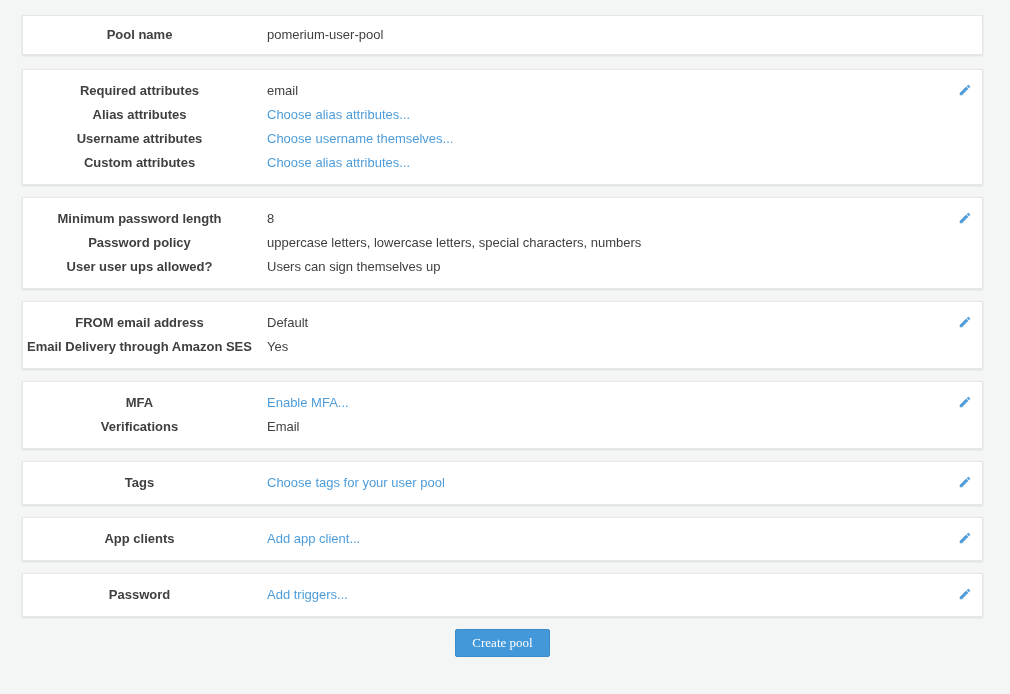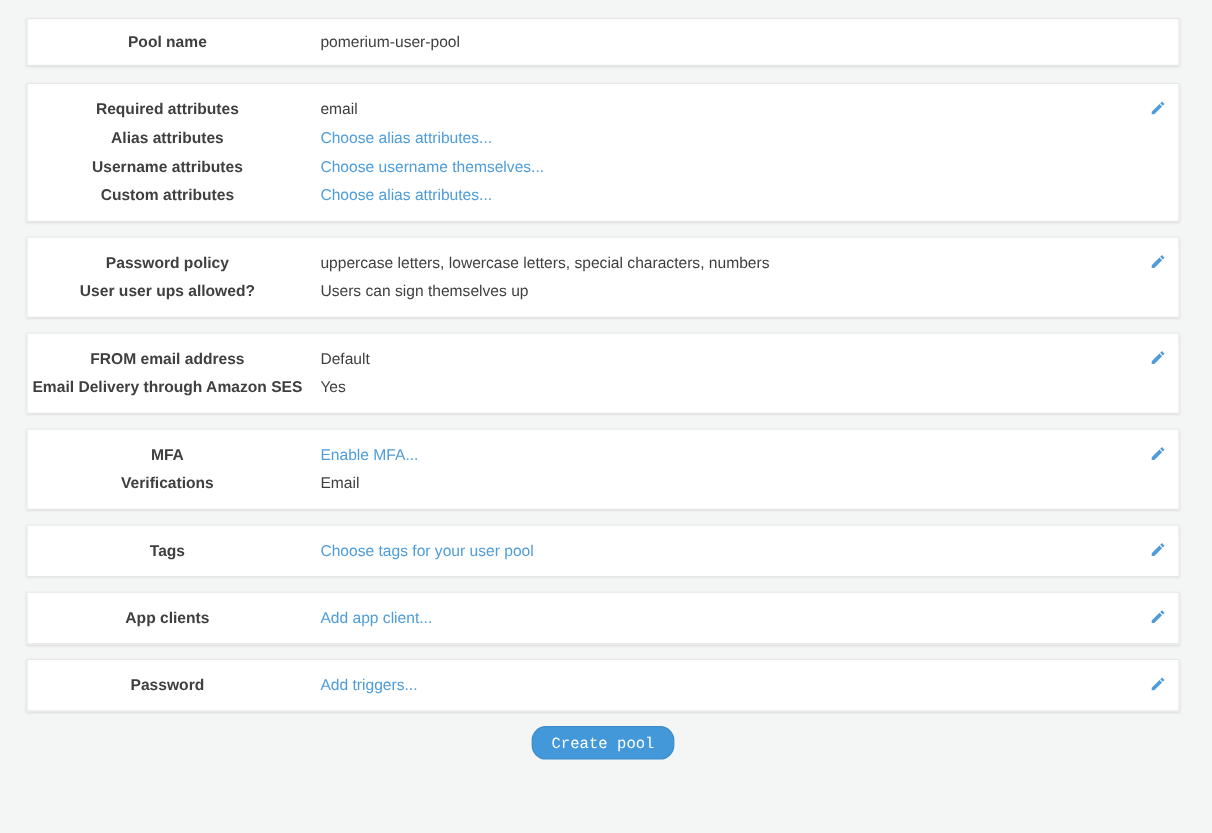--- a/index.html
+++ b/index.html
@@ -68,22 +68,22 @@
     fill: var(--link, #4e9dda);
   }
   .actions {
     text-align: center;
     padding-top: 0;
   }
   .create-btn {
     background: var(--button-bg, #4398d9);
     color: var(--button-text, #ffffff);
     border: 1px solid #3d8cc9;
-    border-radius: 12px;
-    font-family: Liberation Mono, monospace;
+    border-radius: 2px;
+    font-family: Liberation Serif, serif;
     font-size: 13px;
     height: 28px;
     padding: 4px 16px;
     min-width: 88px;
     cursor: pointer;
   }
 </style>
 </head>
 <body>
 
@@ -120,20 +120,24 @@
     </div>
   </section>
 
   <section class="card">
     <button class="edit-btn">
       <svg viewBox="0 0 24 24" aria-hidden="true">
         <path d="M3 17.25V21h3.75L17.81 9.94l-3.75-3.75L3 17.25zM20.71 7.04c.39-.39.39-1.02 0-1.41l-2.34-2.34c-.39-.39-1.02-.39-1.41 0l-1.83 1.83 3.75 3.75 1.83-1.83z"></path>
       </svg>
     </button>
     <div class="row">
+      <span class="label">Minimum password length</span>
+      <span class="value">8</span>
+    </div>
+    <div class="row">
       <span class="label">Password policy</span>
       <span class="value">uppercase letters, lowercase letters, special characters, numbers</span>
     </div>
     <div class="row">
       <span class="label">User user ups allowed?</span>
       <span class="value">Users can sign themselves up</span>
     </div>
   </section>
 
   <section class="card">

